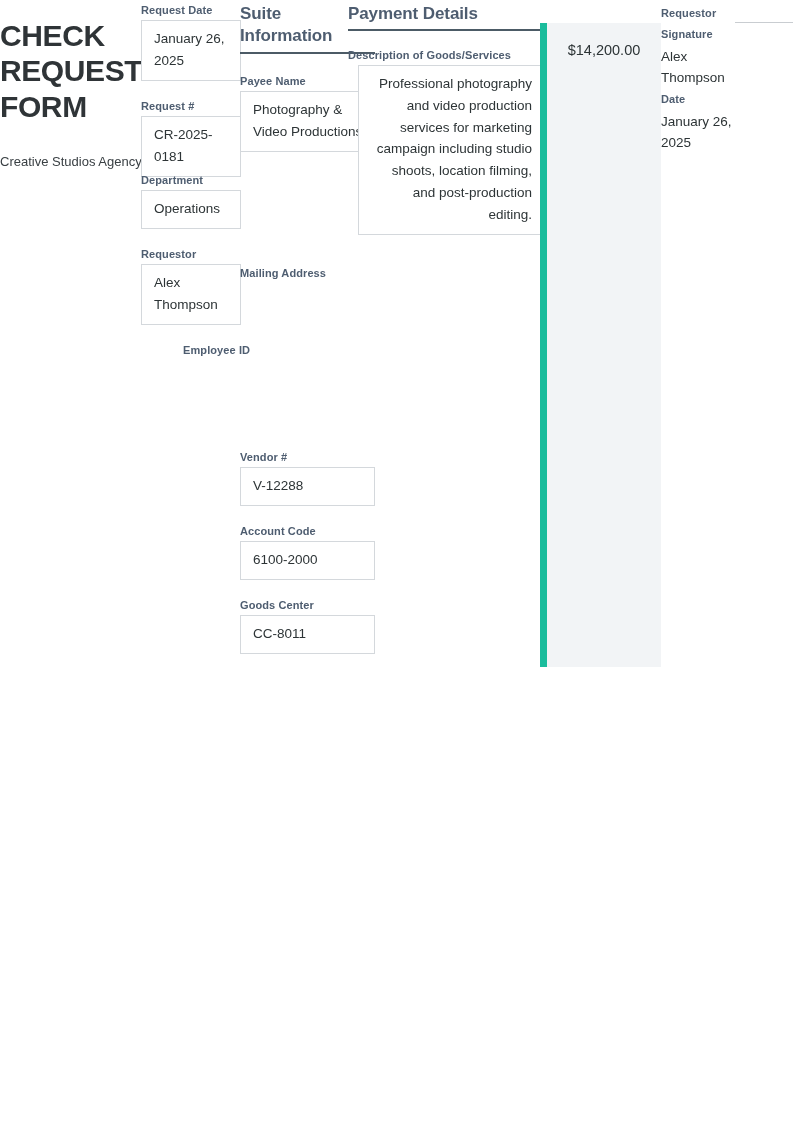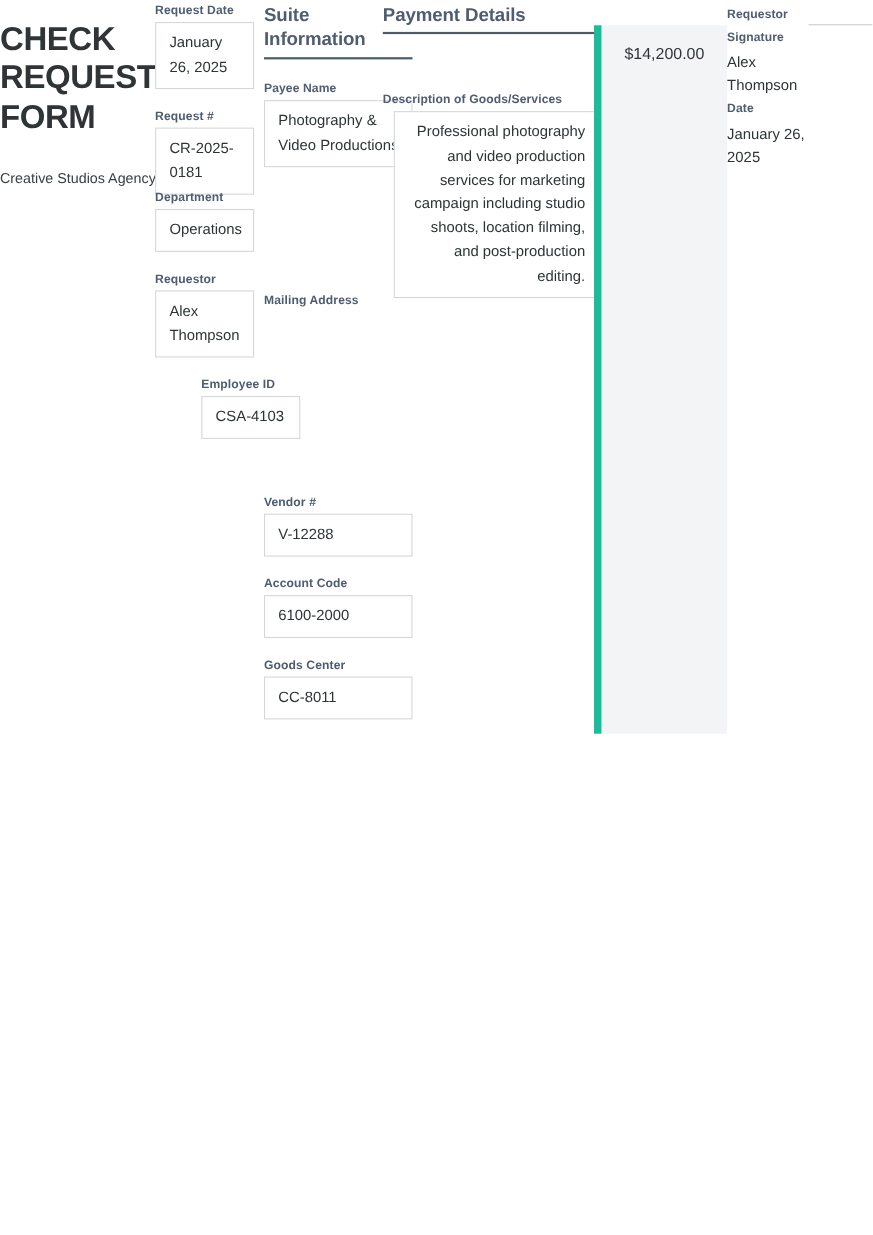--- a/index.html
+++ b/index.html
@@ -56,21 +56,21 @@
     color: #4e5d70;
     line-height: 1.32;
     letter-spacing: -0.1px;
   }
   .section-rule {
     border-top: 2px solid #4c5b66;
     margin-top: 4px;
   }
 
   
-  .col-request { left: 141px; width: 90px; }
+  .col-request { left: 141px; width: 100px; }
 
   
   .col-payee { left: 240px; width: 135px; }
 
   
   .accent-bar {
     position: absolute;
     left: 540px; top: 23px;
     width: 7px; height: 644px;
     background: #1abc9c;
@@ -141,21 +141,20 @@
     <div class="field-box">Operations</div>
   </div>
 
   <div class="field col-request" style="top:247px;">
     <div class="field-label">Requestor</div>
     <div class="field-box">Alex Thompson</div>
   </div>
 
   <div class="field col-request" style="top:343px;margin-left:42px;">
     <div class="field-label">Employee ID</div>
-    <div class="field-box">CSA-4103</div>
   </div>
 
   <div class="section-head col-payee" style="top:3px;">
     <div class="section-title">Suite Information</div>
     <div class="section-rule"></div>
   </div>
 
   <div class="field col-payee" style="top:74px;">
     <div class="field-label">Payee Name</div>
     <div class="field-box">Photography &amp; Video Productions</div>
@@ -179,21 +178,21 @@
   <div class="field col-payee" style="top:598px;">
     <div class="field-label">Goods Center</div>
     <div class="field-box">CC-8011</div>
   </div>
 
   <div class="section-head" style="left:348px; top:3px; width:195px;">
     <div class="section-title">Payment Details</div>
     <div class="section-rule"></div>
   </div>
 
-  <div class="field" style="left:348px; top:48px; width:195px;margin-top:36px;">
+  <div class="field" style="left:348px; top:48px; width:195px;">
     <div class="field-label">Description of Goods/Services</div>
     <div class="field-box" style="margin-left:10px; width:185px;text-align:right;">Professional photography and video production services for marketing campaign including studio shoots, location filming, and post-production editing.</div>
   </div>
 
   <div class="accent-bar"></div>
   <div class="amount-panel"></div>
   <div class="amount-value">$14,200.00</div>
 
   <div class="col-sign">
     <div class="sign-label">Requestor Signature</div>

